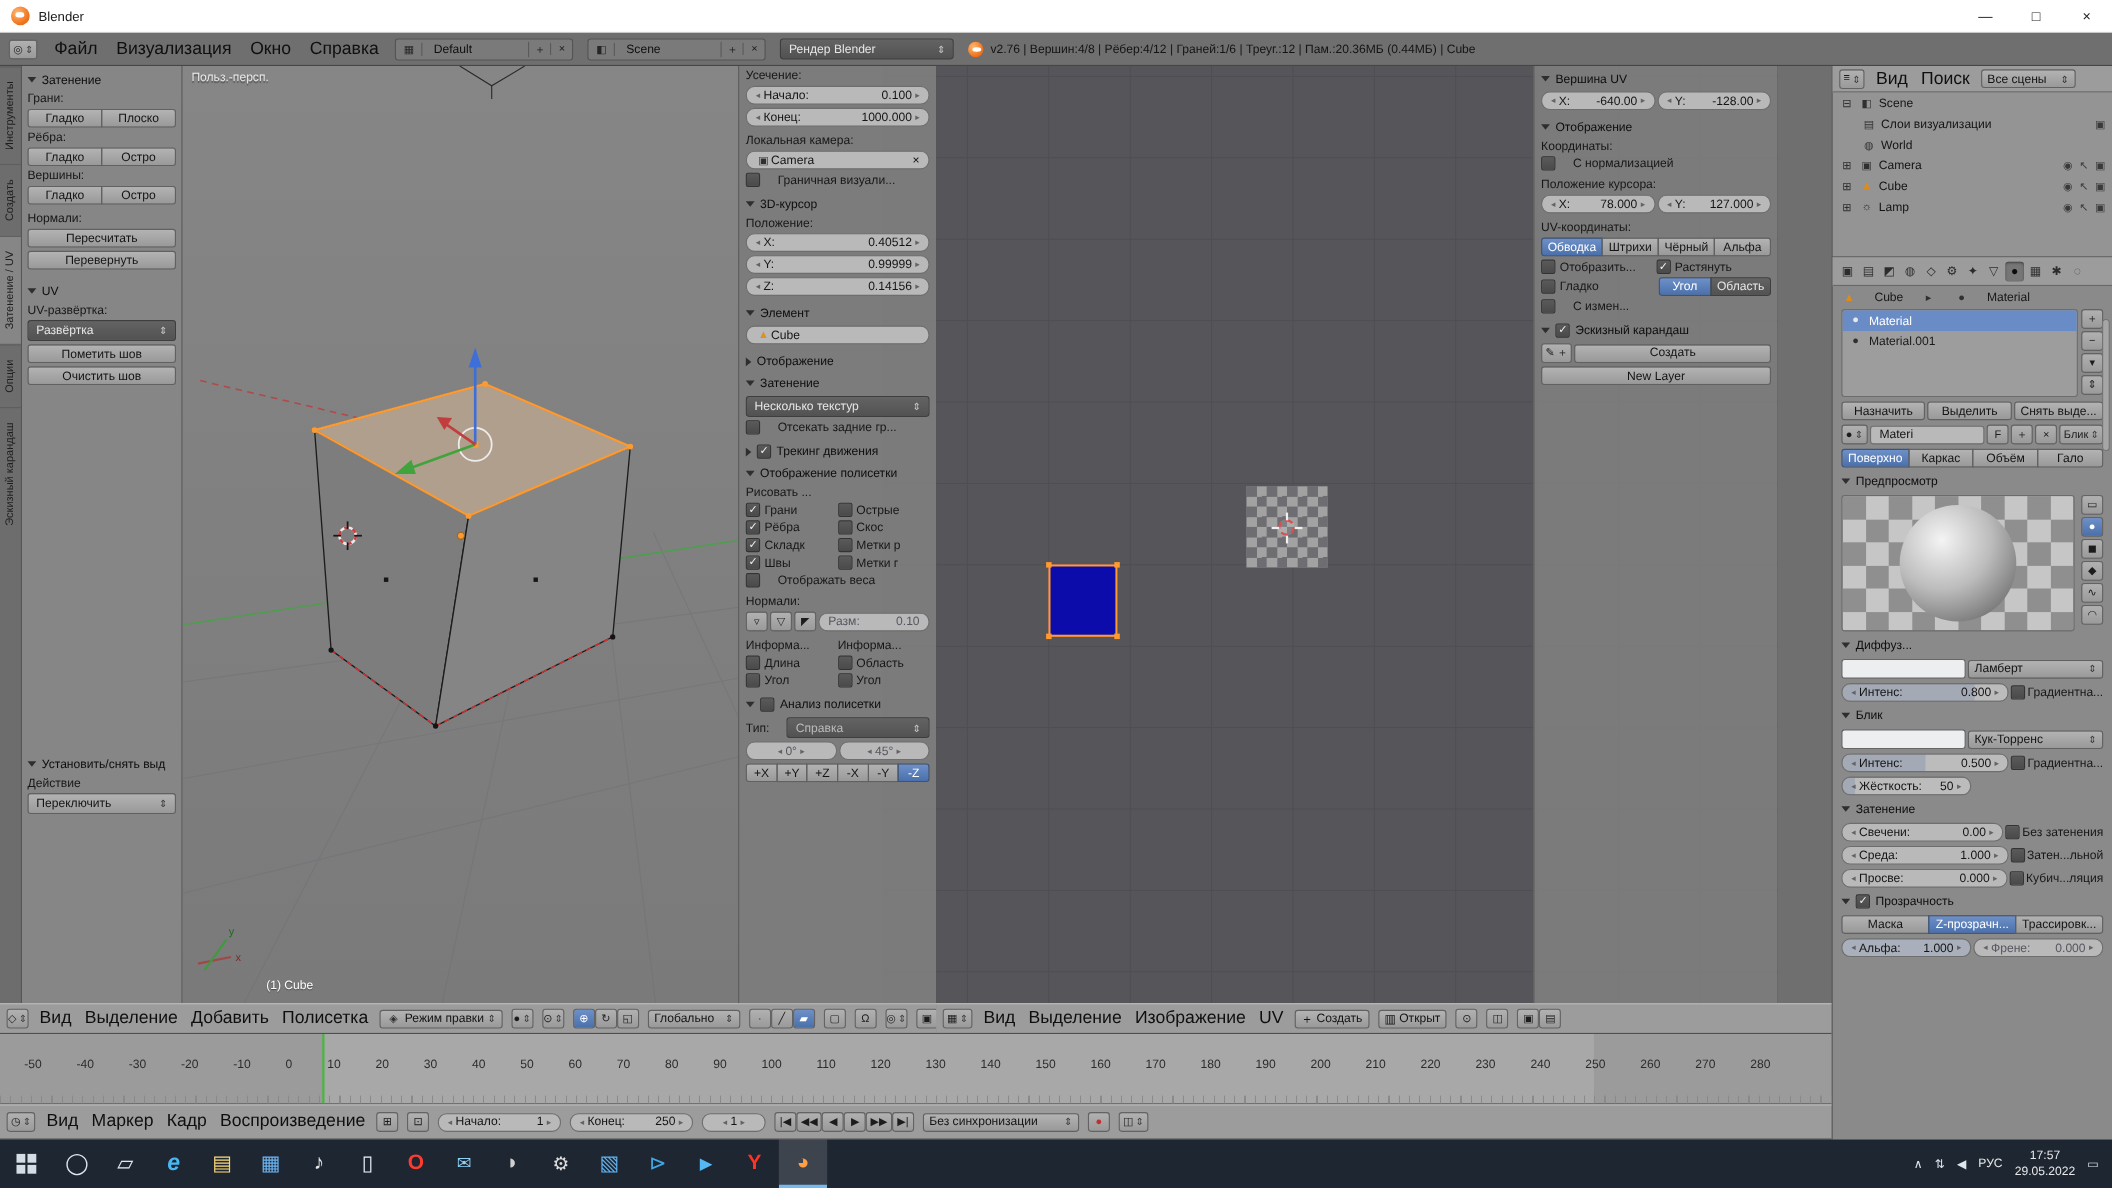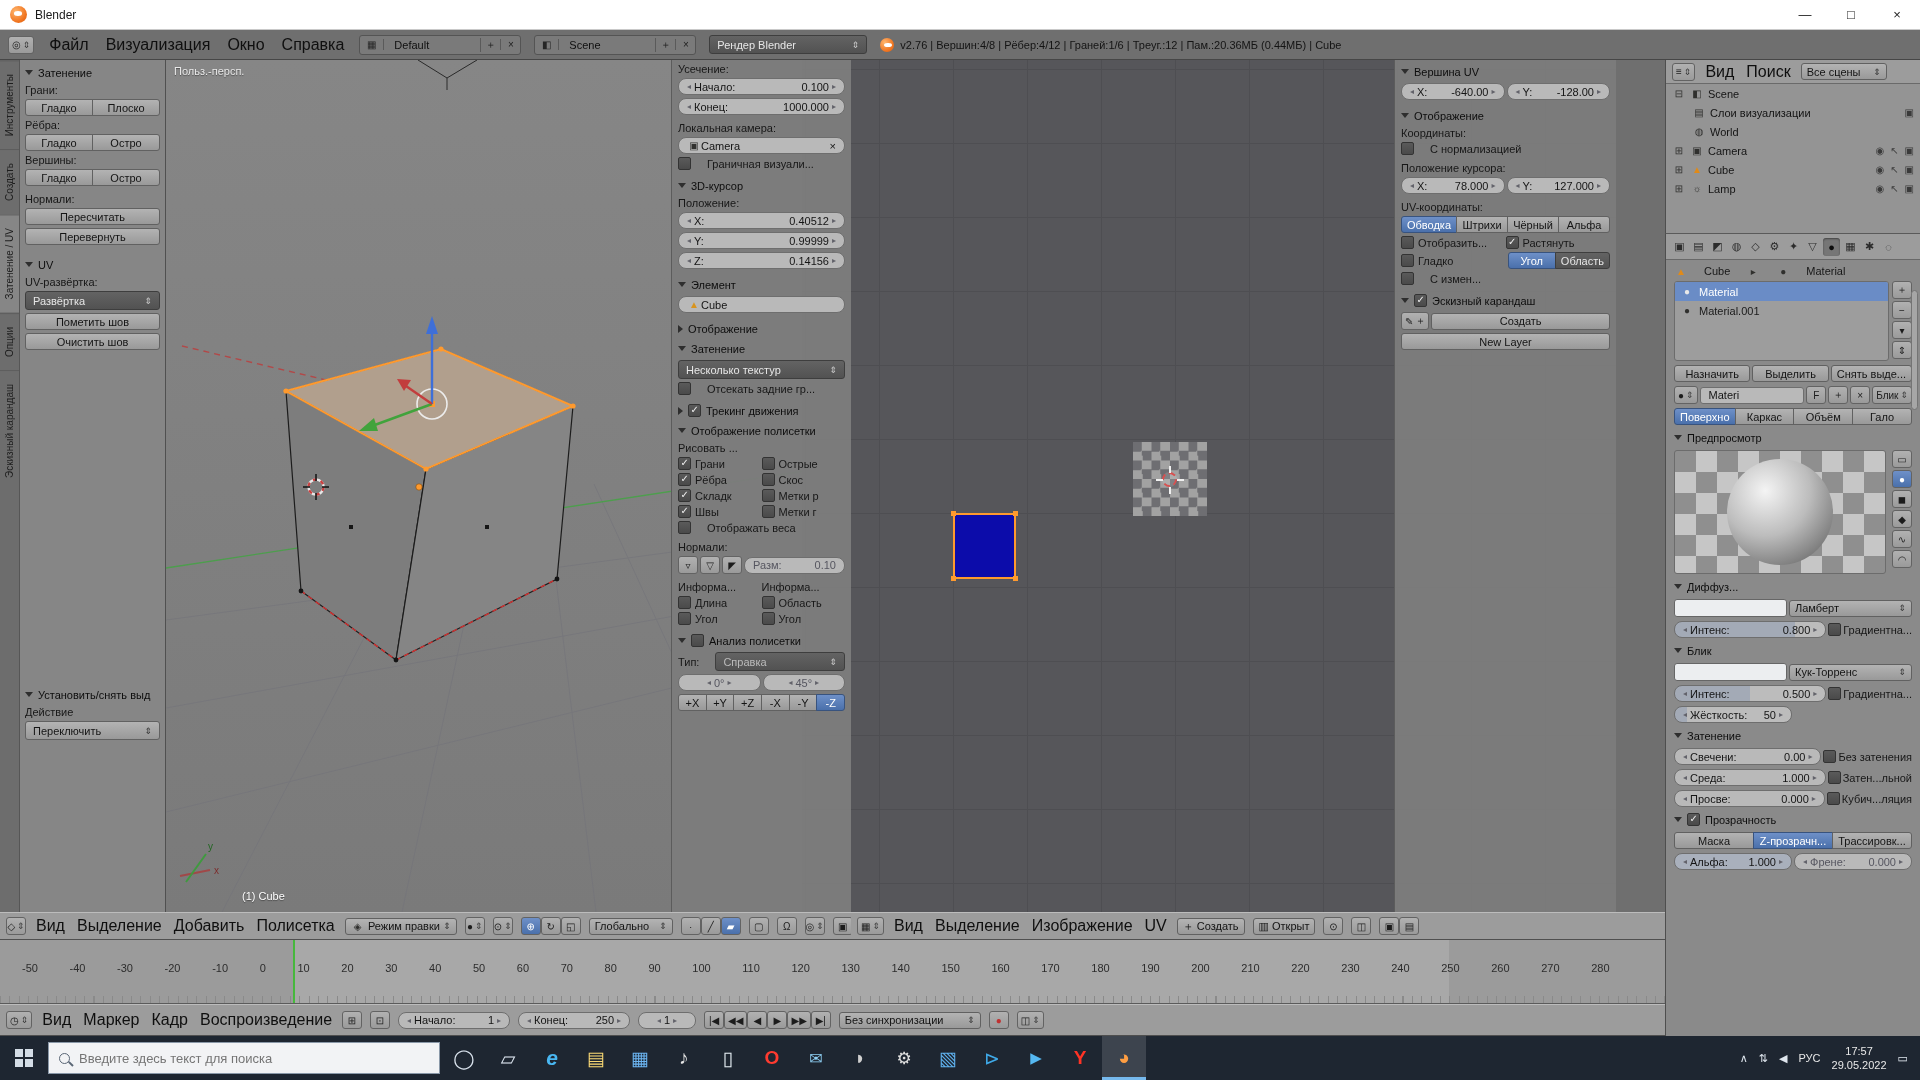--- a/index.html
+++ b/index.html
@@ -983,24 +983,20 @@
 
   <div id="taskbar">
     <div class="tb-start">
       <span class="winlogo">
           <span></span>
           <span></span>
           <span></span>
           <span></span>
         </span>
     </div>
-    <div class="tb-search">
-      <span class="searchic"></span>
-      <input type="text" placeholder="Введите здесь текст для поиска" style="">
-    </div>
     <div class="tb-app a0">
         <span>◯</span>
       </div>
     <div class="tb-app a1">
         <span>▱</span>
       </div>
     <div class="tb-app a2">
         <span>e</span>
       </div>
     <div class="tb-app a3">

